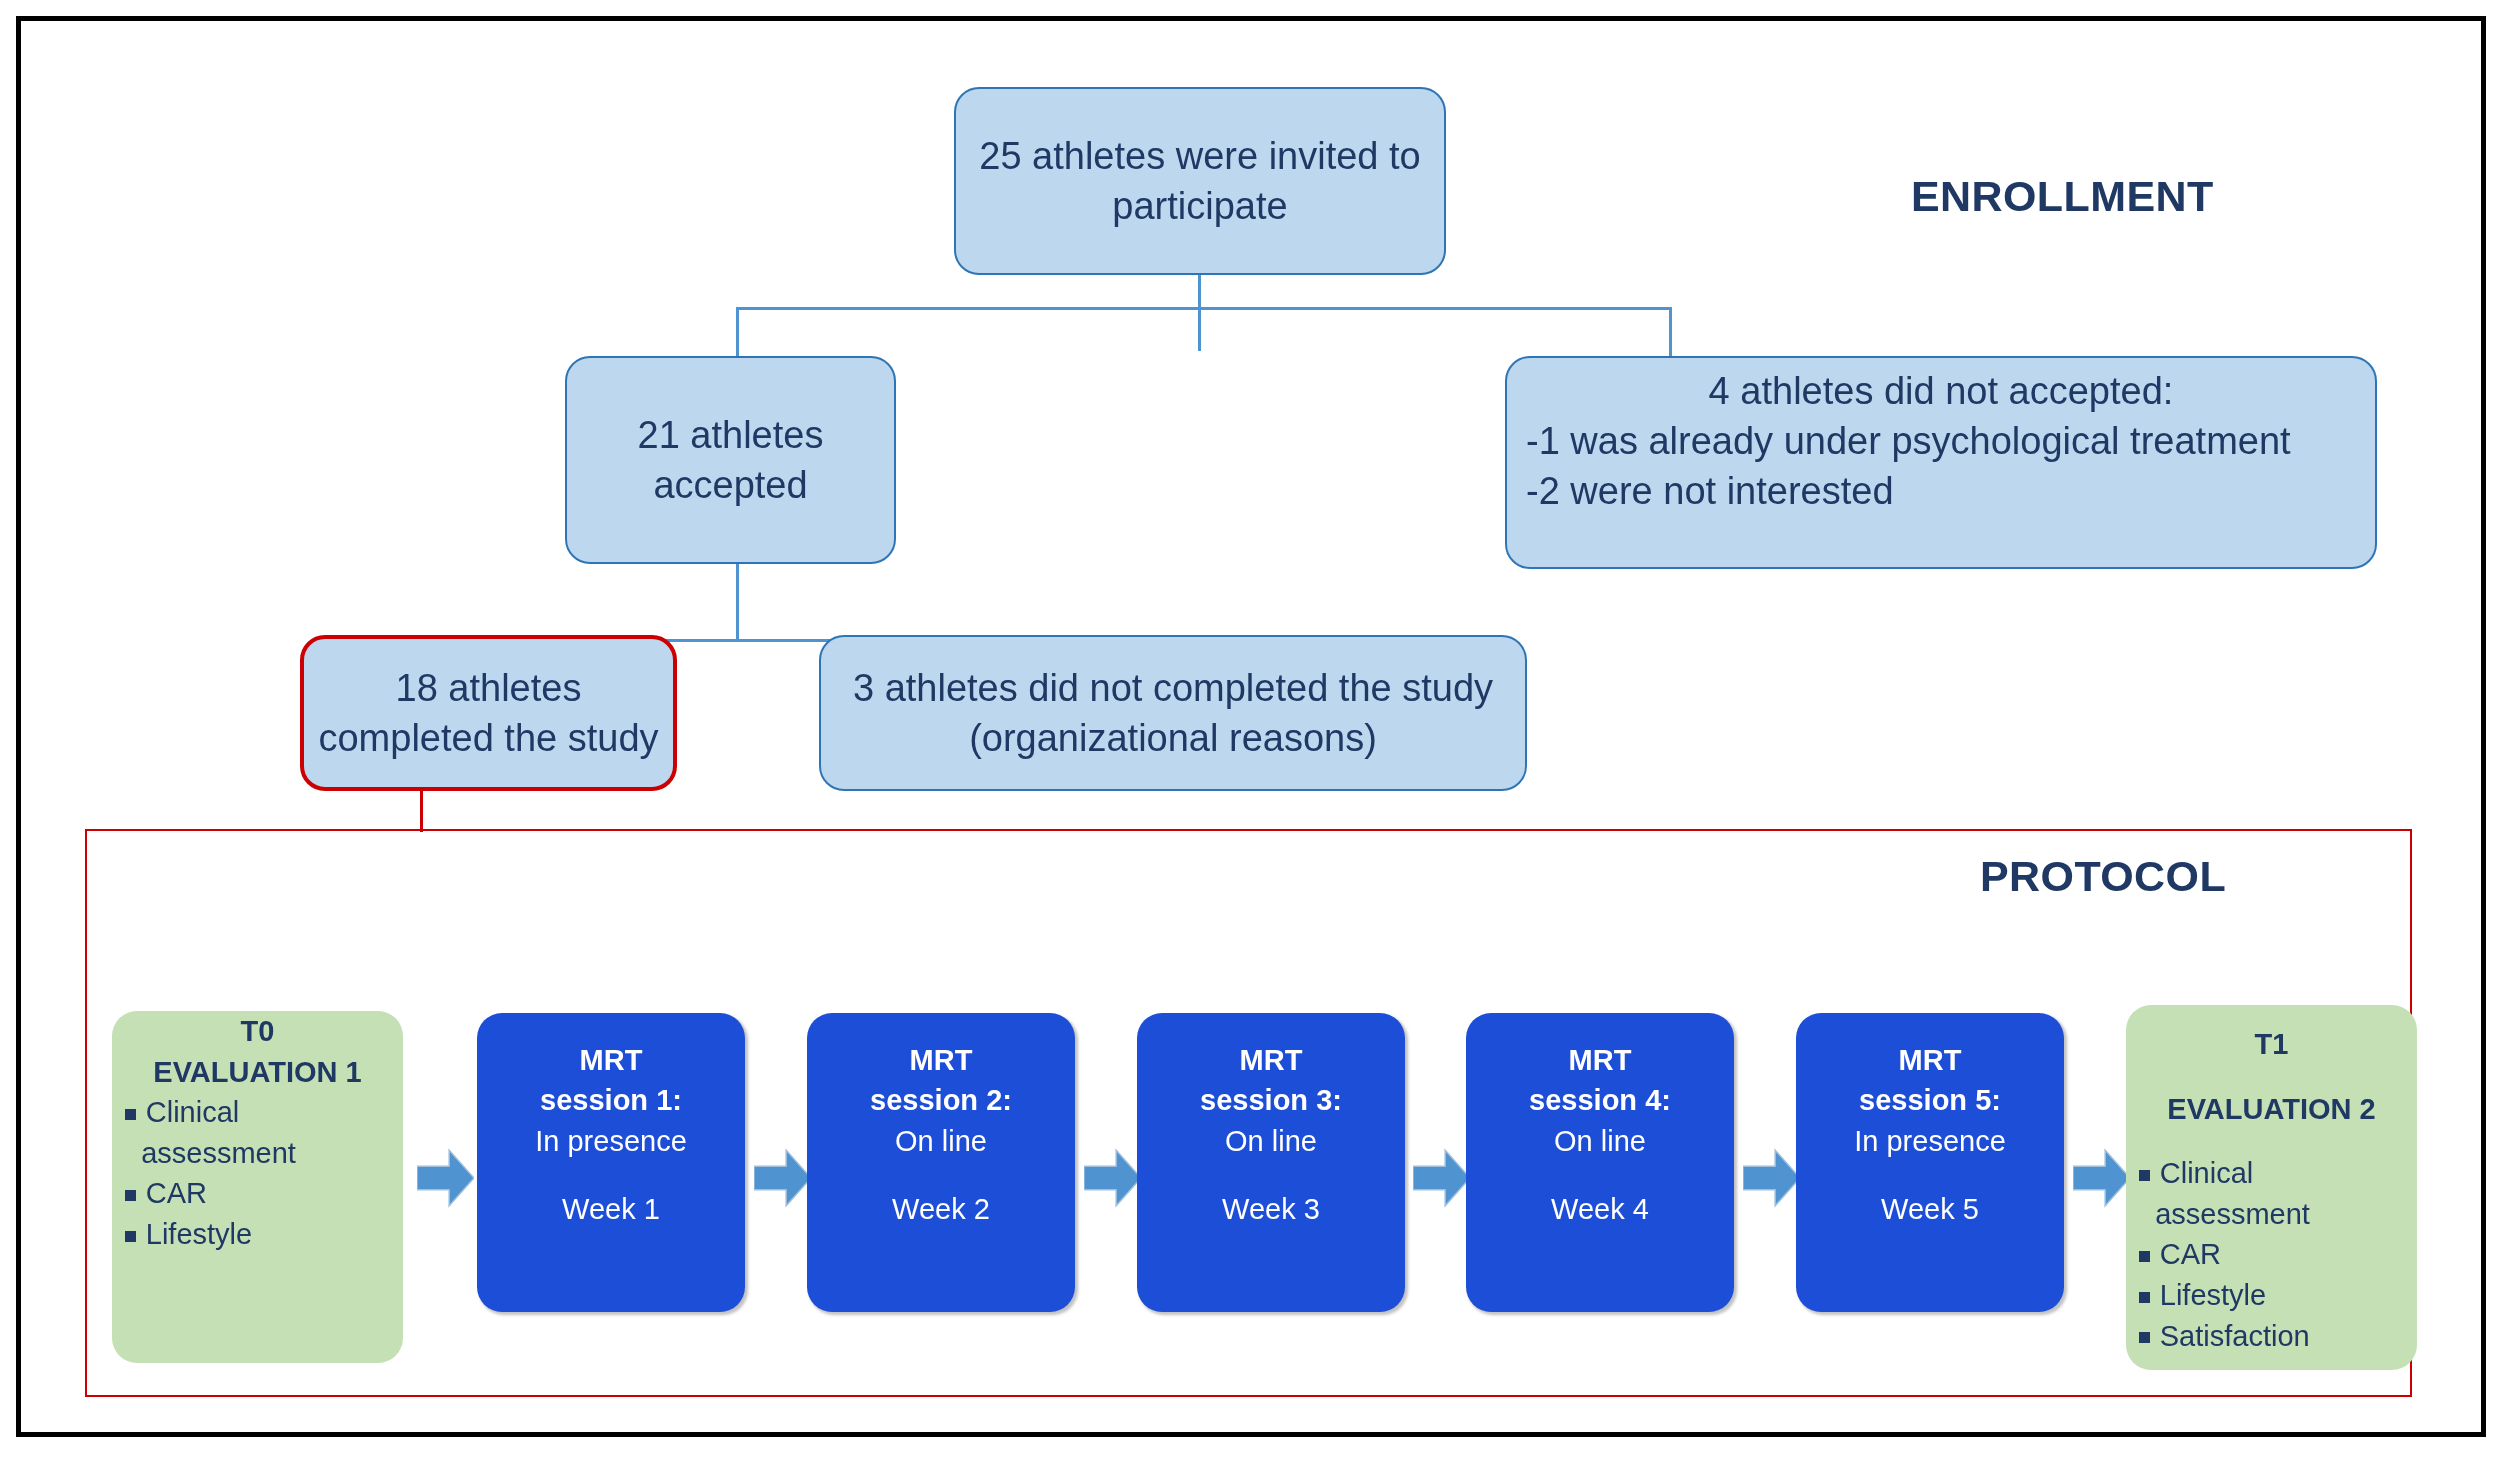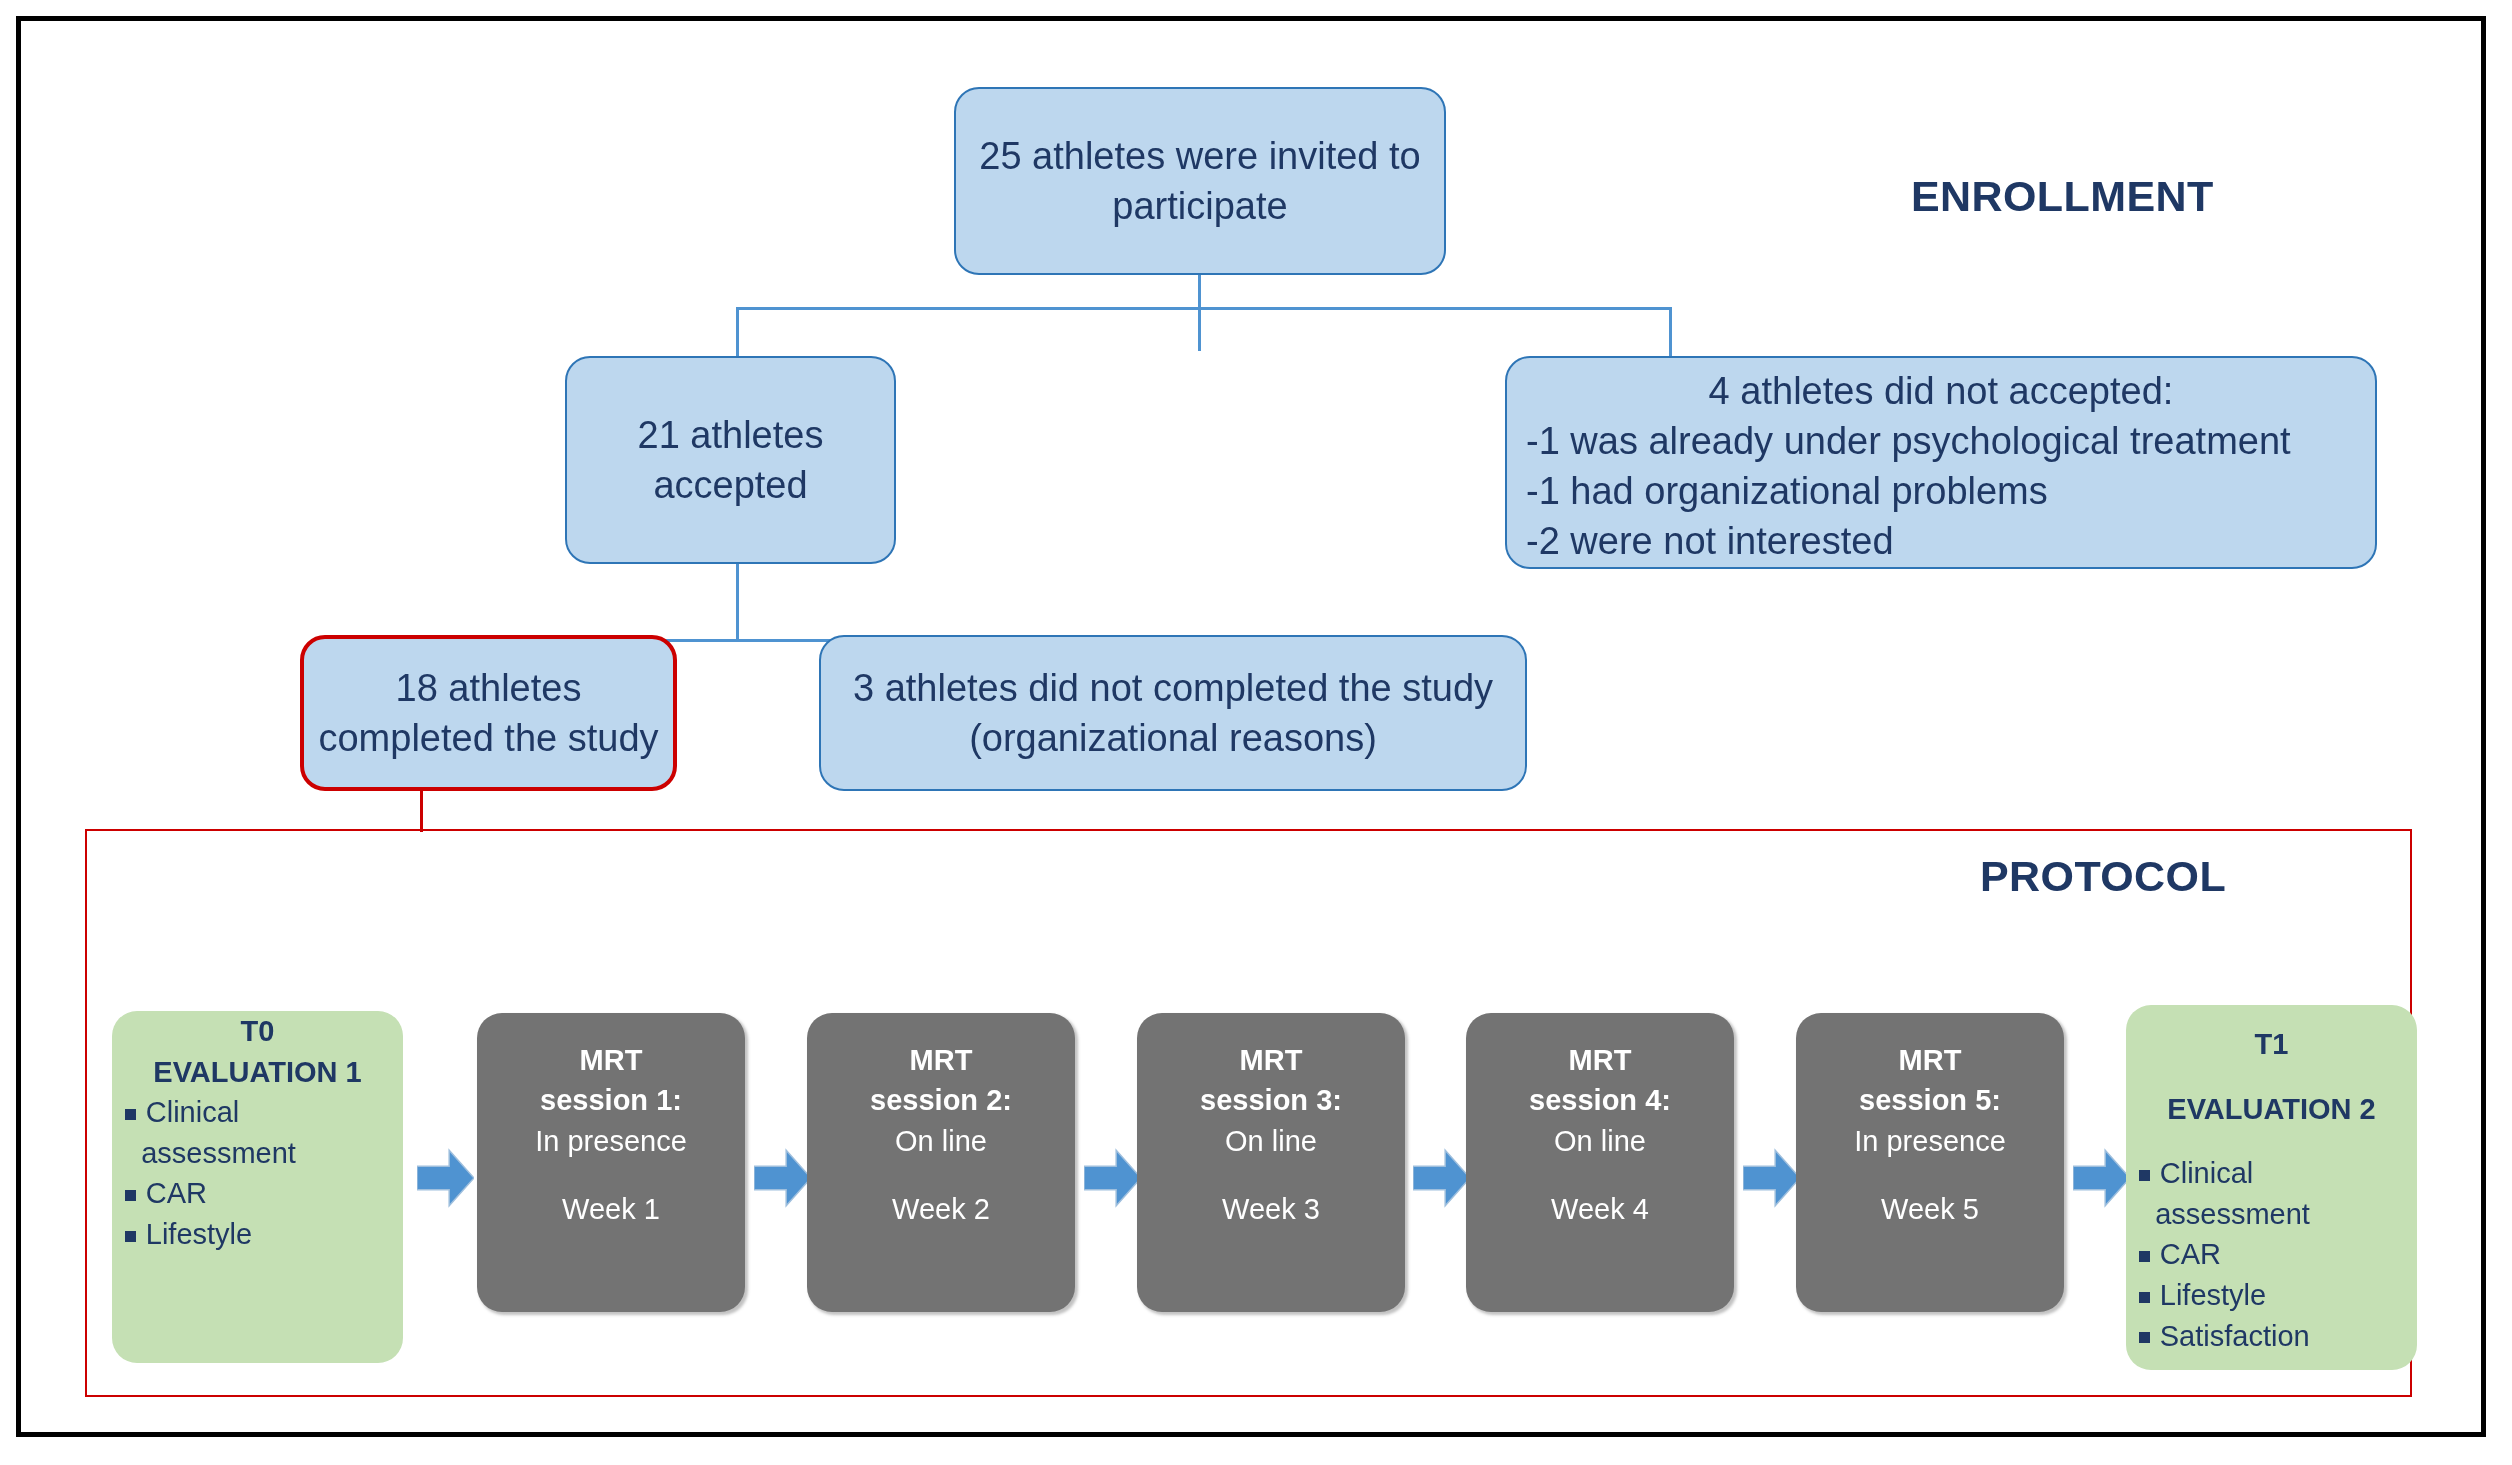--- a/index.html
+++ b/index.html
@@ -42,21 +42,21 @@
     background: #bdd7ee;
     border: 2.2px solid #2e75b6;
     border-radius: 25px;
     font-size: 38px;
     line-height: 1.32;
   }
   .node-lightblue.red-outline {
     border: 4.4px solid #cc0000;
   }
   .node-midblue {
-    background: #737373;
+    background: #1d4ed8;
     border: none;
     border-radius: 25px;
     color: #ffffff;
     font-size: 29px;
     line-height: 1.40;
     box-shadow: 2.2px 2.2px 2.9px rgba(120,120,120,0.45);
   }
   .node-green {
     background: #c5e0b4;
     border: none;
@@ -163,21 +163,20 @@
     <span class="center-block">
       <span class="nl">21 athletes</span>
       <span class="nl">accepted</span>
     </span>
   </div>
 
   <div class="node node-lightblue" style="left:1505px; top:356px; width:872px; height:213px; justify-content:flex-start; padding-top:8px;">
     <span class="center-block">4 athletes did not accepted:</span>
     <span class="left-block">
       <span class="nl">-1 was already under  psychological treatment</span>
-      <span class="nl">-1 had organizational problems</span>
       <span class="nl">-2 were not interested</span>
     </span>
   </div>
 
   <div class="node node-lightblue red-outline" style="left:256px; top:635px; width:377px; height:156px;margin-left:44px;">
     <span class="center-block">
       <span class="nl">18 athletes</span>
       <span class="nl">completed the study</span>
     </span>
   </div>

